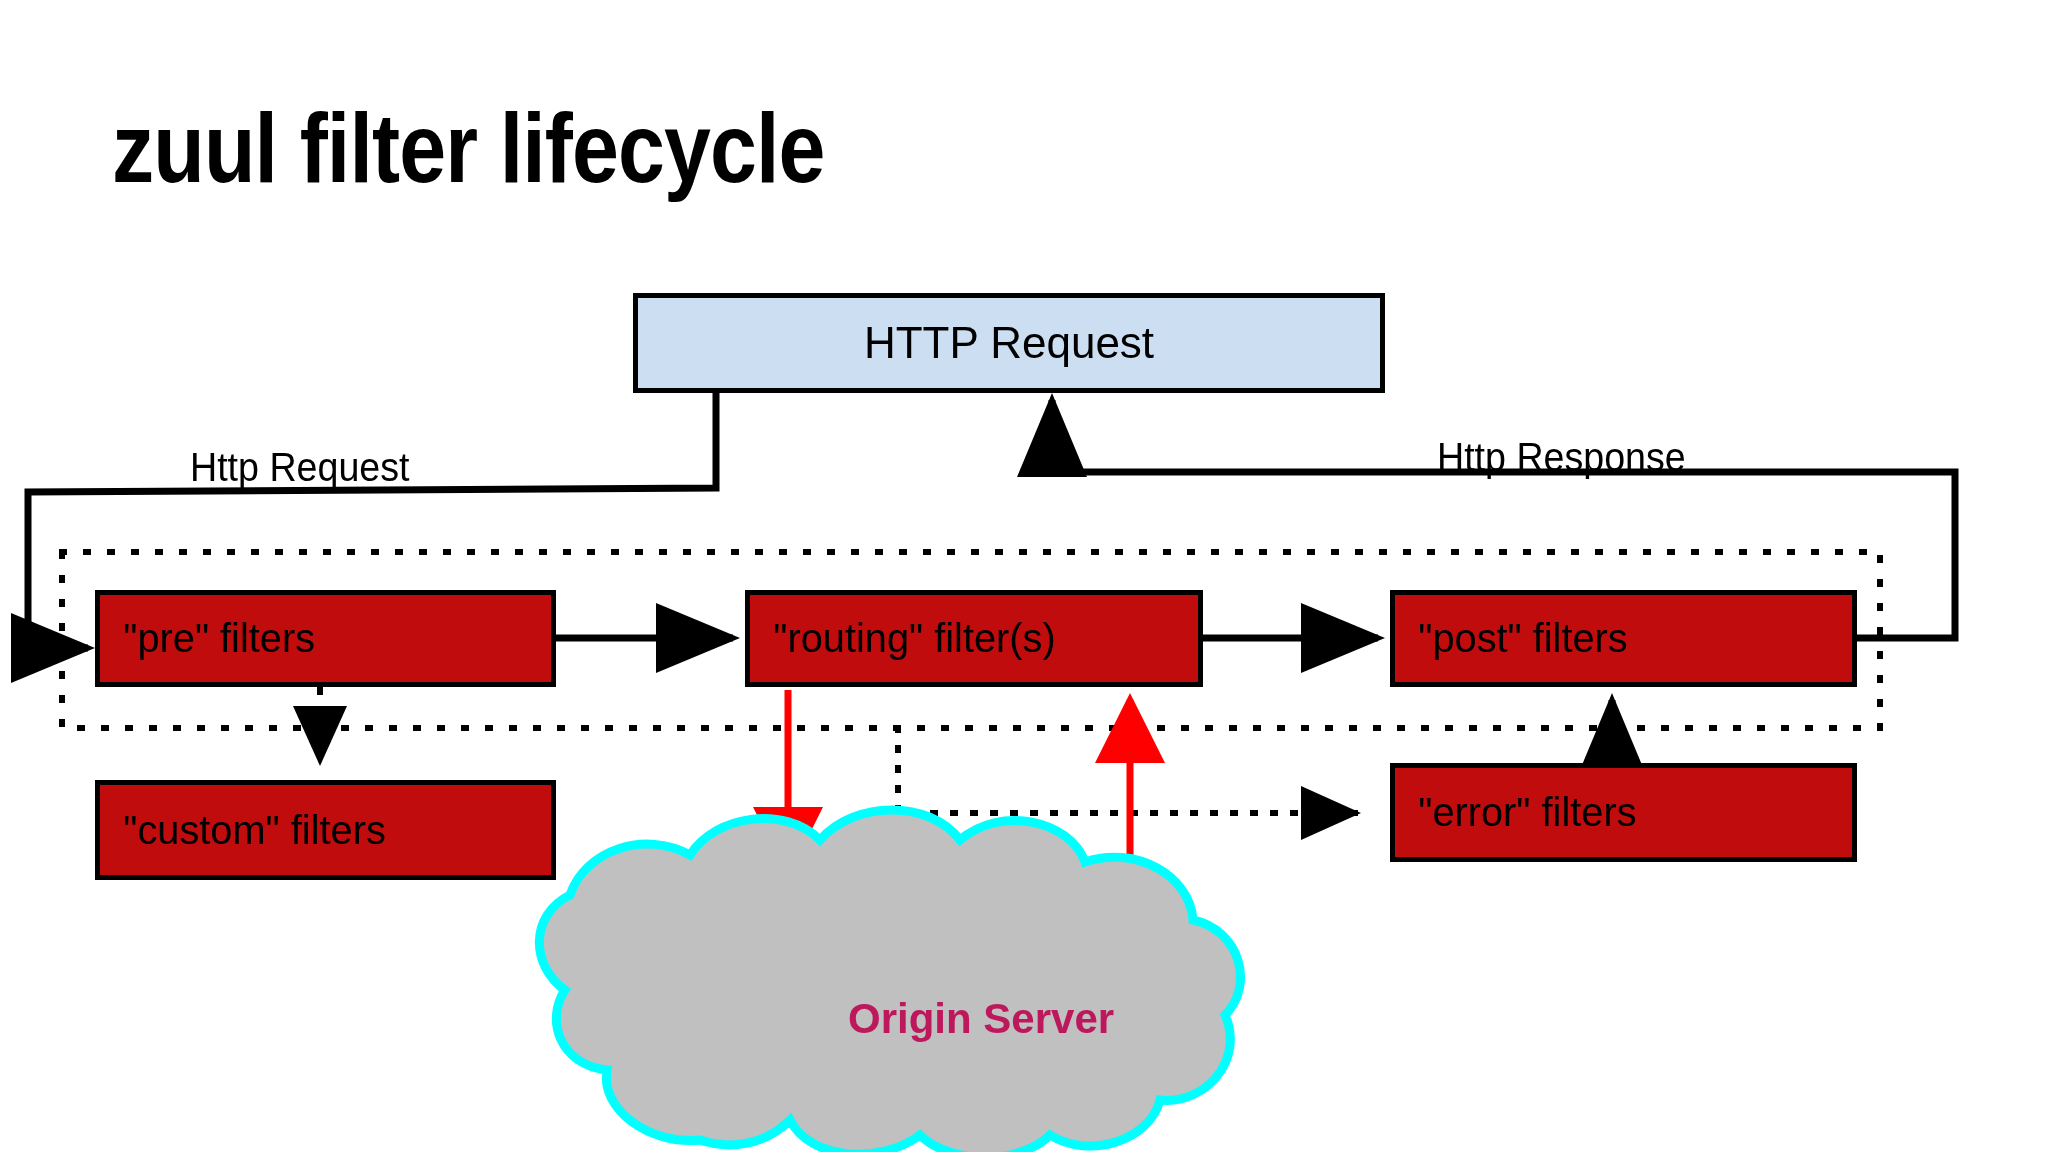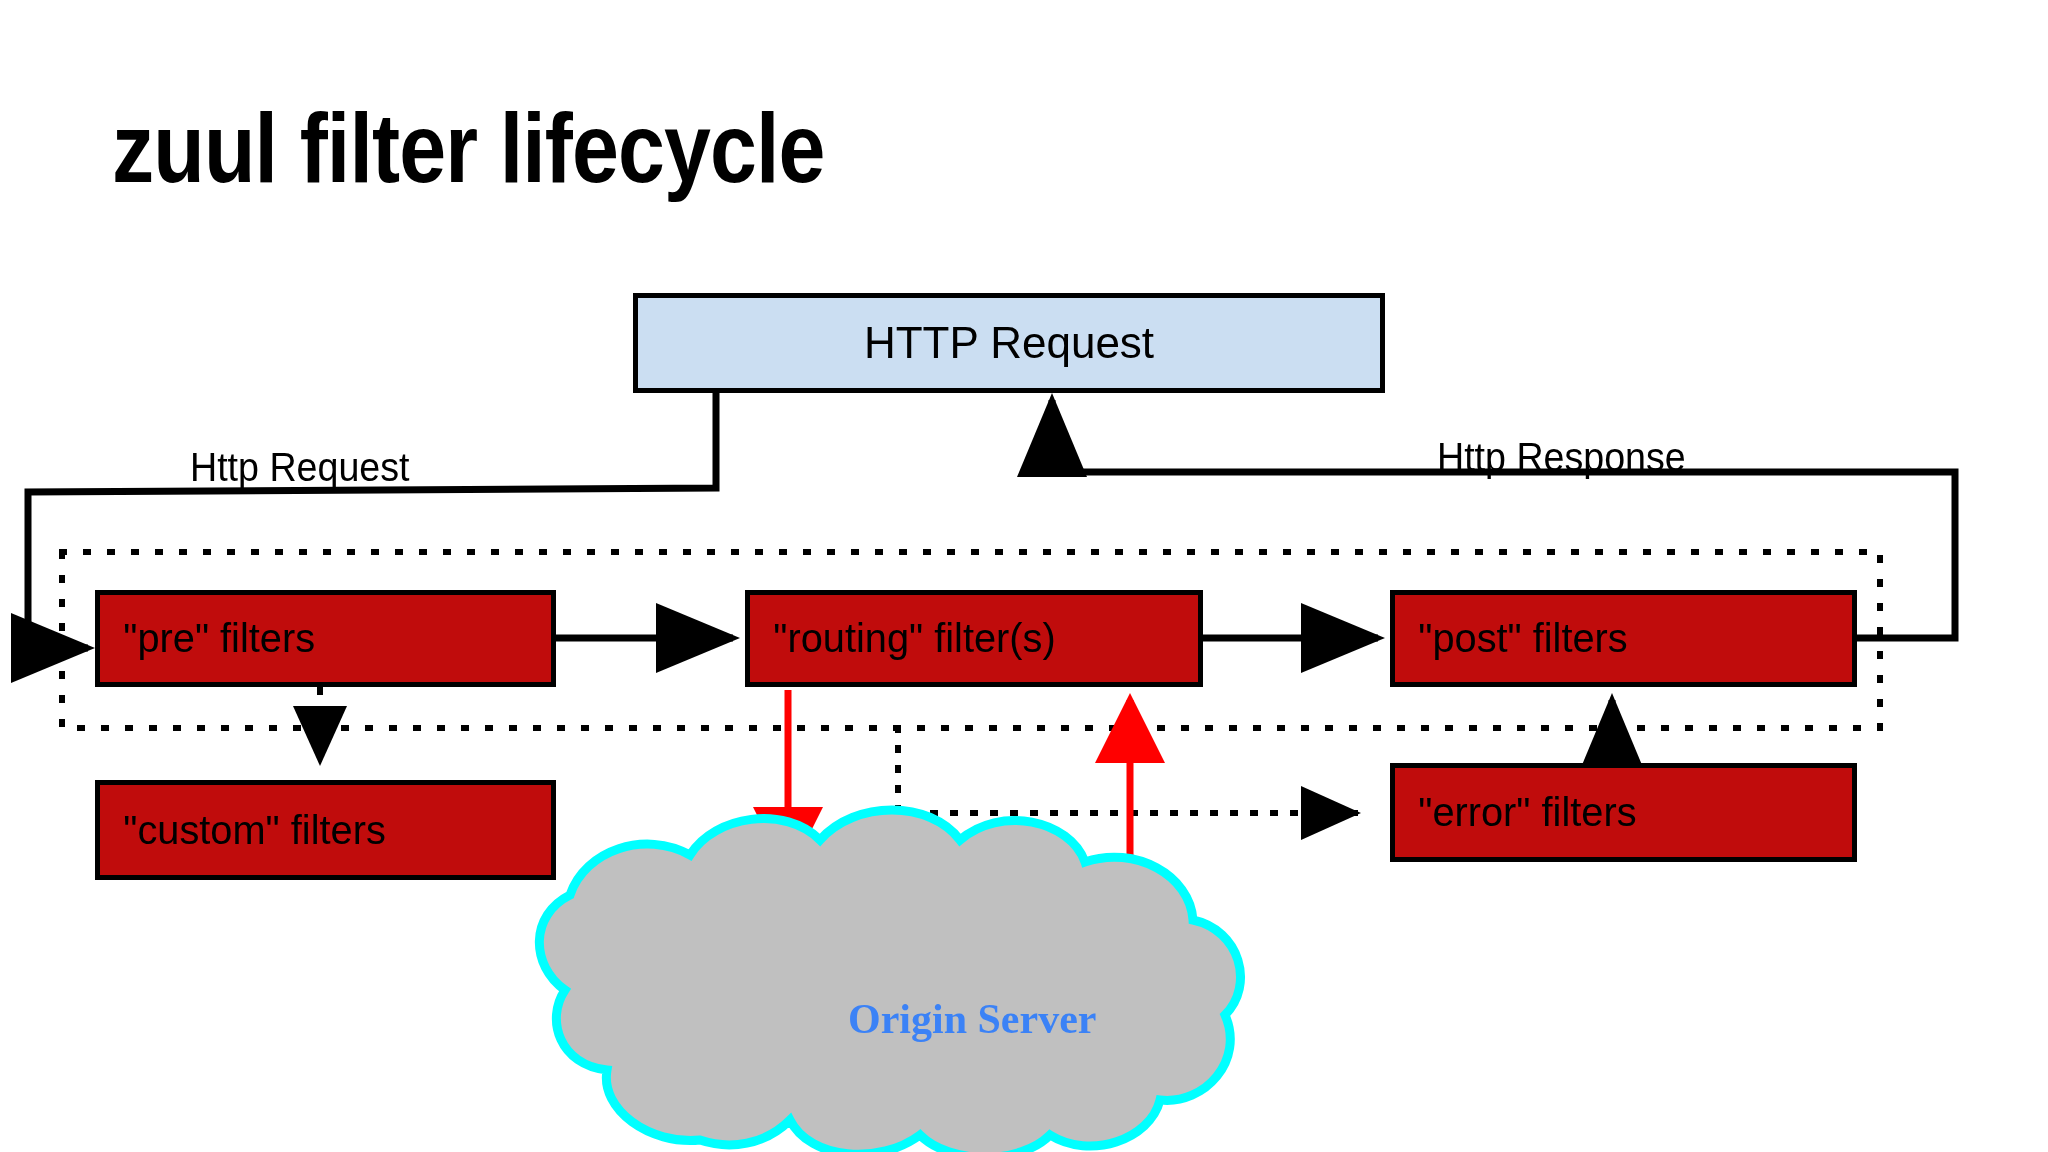--- a/index.html
+++ b/index.html
@@ -29,22 +29,22 @@
   .red-node span{color:#000000;font-size:41px;padding-left:24px;
                  transform:scaleX(0.97);transform-origin:left center;}
 
   .blue-node{background:#cbdef2;justify-content:center;}
   .blue-node span{color:#000000;font-size:44px;}
 
   .edge-label{position:absolute;color:#000000;font-size:40px;
               white-space:nowrap;transform:scaleX(0.94);
               transform-origin:left top;}
 
-  .cloud-label{position:absolute;font-size:42px;font-weight:bold;color:#3b82f6;
-               white-space:nowrap;font-family:Liberation Serif, serif;}
+  .cloud-label{position:absolute;font-size:42px;font-weight:bold;color:#be185d;
+               white-space:nowrap;}
 </style>
 </head>
 <body>
 
 <div id="stage">
 
   <div class="title">zuul filter lifecycle</div>
 
   <svg id="svg" viewBox="0 0 2048 1152" xmlns="http://www.w3.org/2000/svg">
     <defs>

